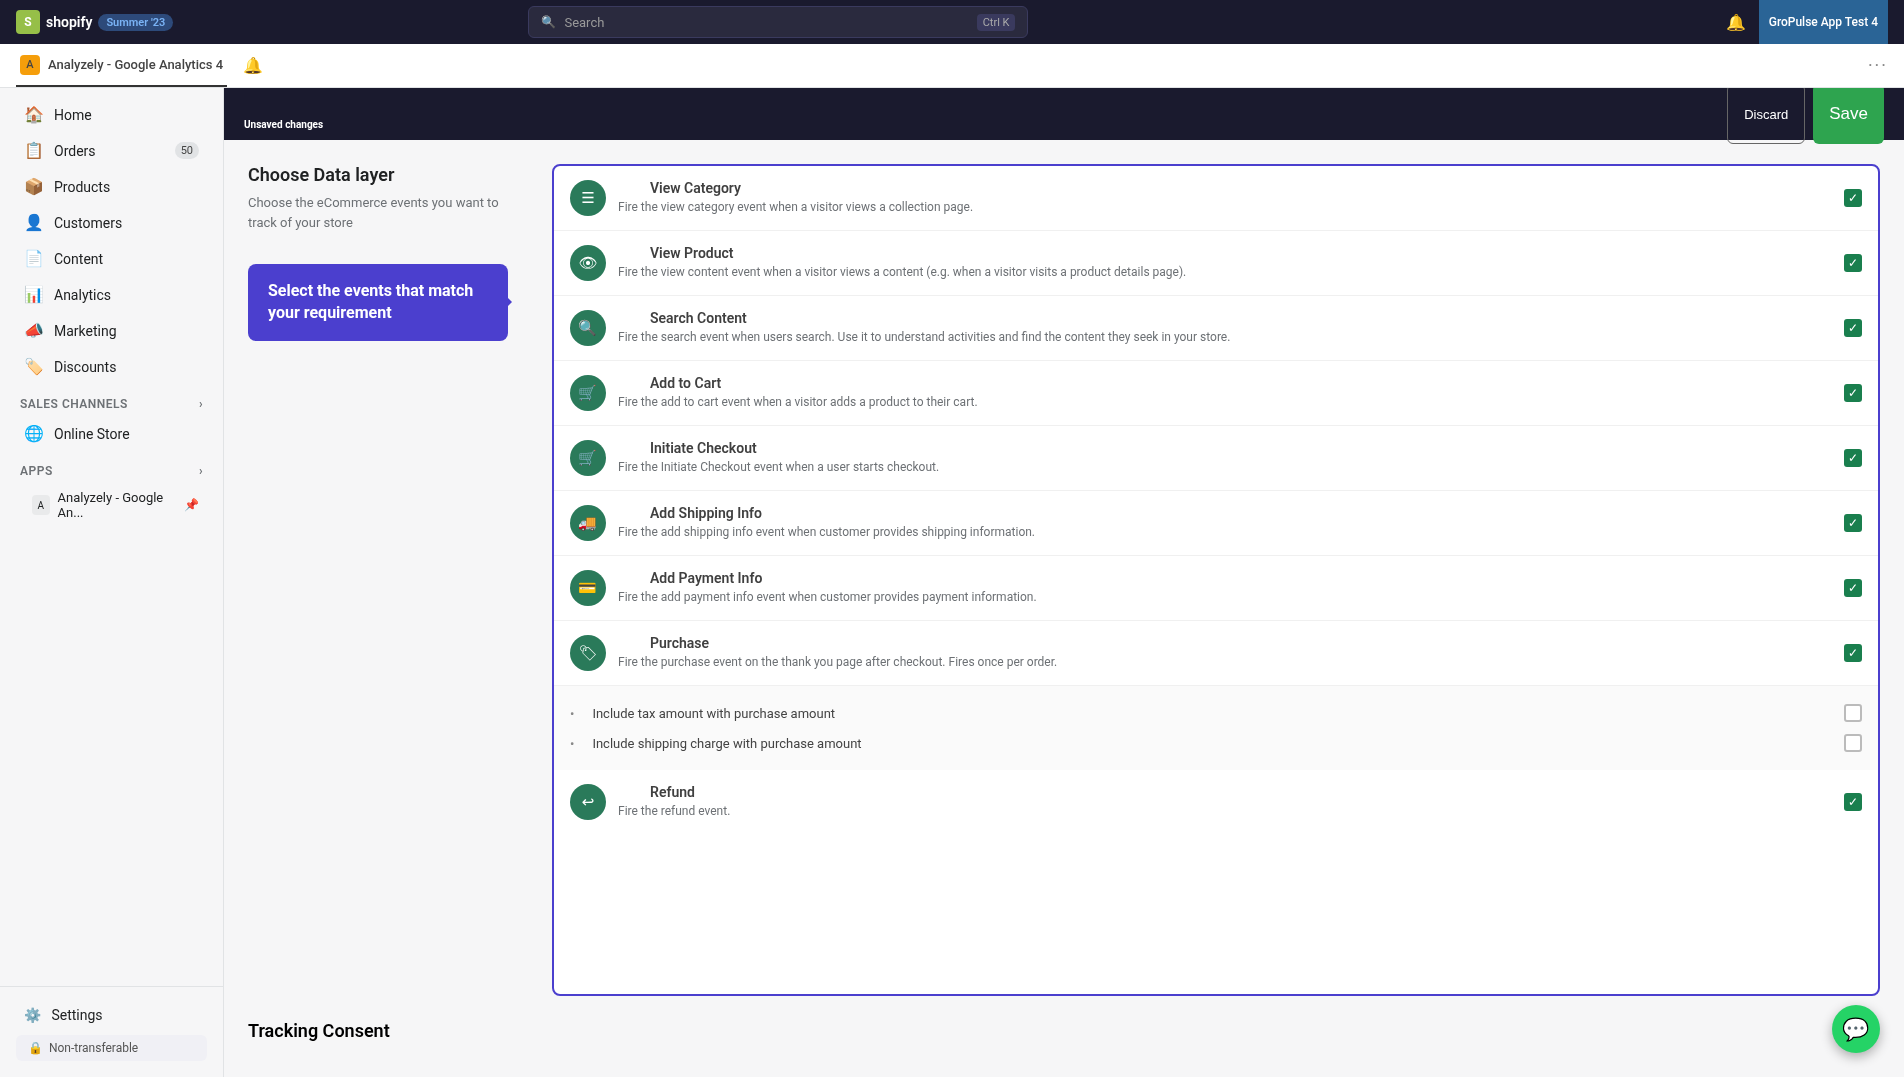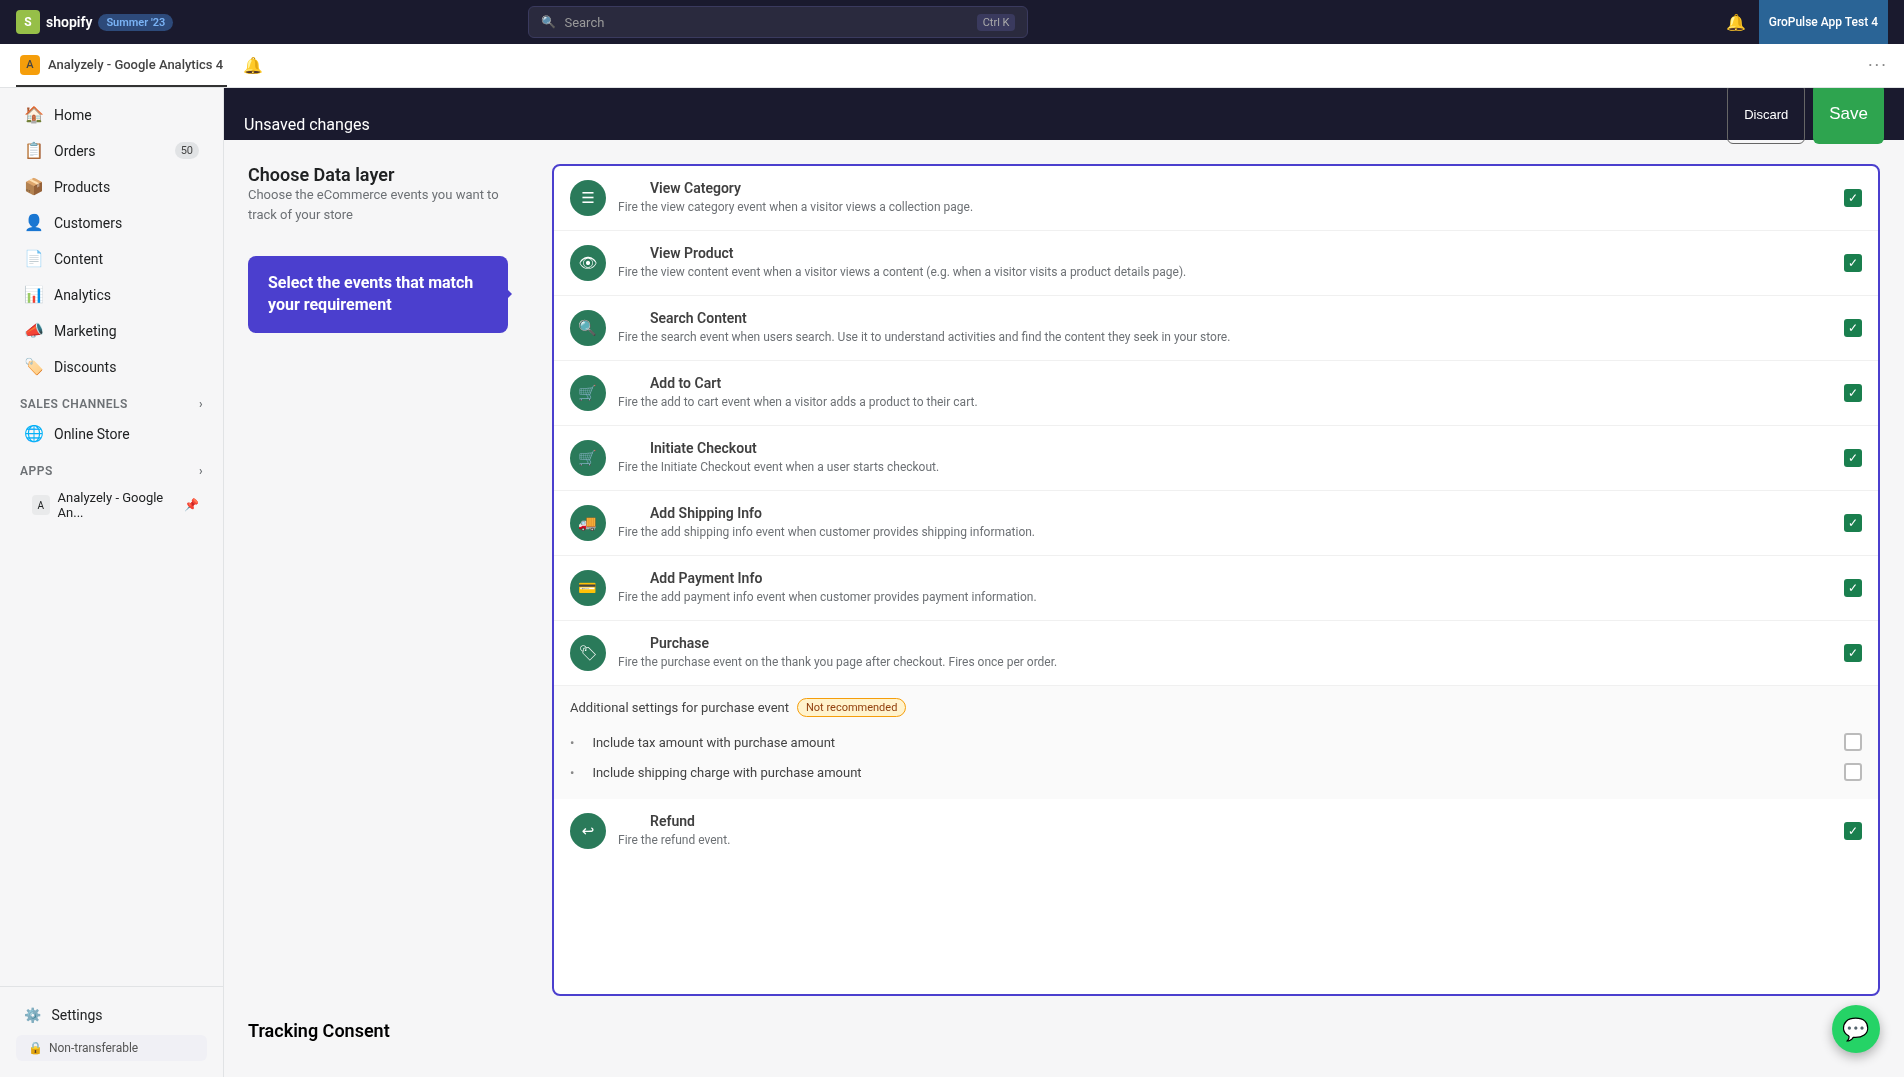--- a/index.html
+++ b/index.html
@@ -45,31 +45,31 @@
     .app-sub-item .pin-icon { margin-left: auto; color: #888; font-size: 12px; }
     .sidebar-footer { padding: 12px 8px; border-top: 1px solid #e1e3e5; }
     .footer-item { display: flex; align-items: center; gap: 10px; padding: 8px 16px; font-size: 14px; color: #202223; cursor: pointer; border-radius: 6px; }
     .non-transfer { background: #f0f0f5; border-radius: 6px; padding: 6px 12px; font-size: 12px; color: #555; display: flex; align-items: center; gap: 6px; margin: 4px 8px; }
 
     
     .main-content { flex: 1; overflow-y: auto; display: flex; flex-direction: column; }
 
     
     .unsaved-bar { background: #1a1a2e; color: white; display: flex; align-items: center; justify-content: space-between; padding: 0 20px; height: 52px; flex-shrink: 0; }
-    .unsaved-title { font-size: 16px; font-weight: 400; margin-top: 20px; }
+    .unsaved-title { font-size: 10px; font-weight: 700; margin-top: 20px; }
     .unsaved-actions { display: flex; gap: 8px; }
     .btn-discard { background: transparent; border: 1px solid #666; color: white; padding: 0 16px; border-radius: 6px; font-size: 13px; cursor: pointer; }
     .btn-save { background: #2ea44f; border: none; color: white; padding: 20px 16px; border-radius: 6px; font-size: 17px; cursor: pointer; font-weight: 500; }
 
     
     .page-body { display: flex; gap: 24px; padding: 24px; flex: 1; }
 
     
     .left-panel { width: 280px; flex-shrink: 0; }
-    .section-title { font-size: 18px; font-weight: 600; color: #202223; }
+    .section-title { font-size: 18px; font-weight: 600; color: #202223; margin-bottom: 8px; }
     .section-desc { font-size: 13px; color: #6d7175; line-height: 1.5; }
 
     
     .tooltip-box { background: #4b3fce; color: white; border-radius: 8px; padding: 16px 20px; font-size: 16px; font-weight: 700; line-height: 1.4; max-width: 260px; position: relative; margin-top: 32px; }
     .tooltip-box::after { content: ''; position: absolute; right: -10px; top: 50%; transform: translateY(-50%); border: 6px solid transparent; border-left-color: #4b3fce; }
 
     
     .events-panel { flex: 1; background: white; border: 2px solid #4b3fce; border-radius: 8px; padding: 0; overflow: hidden; }
     .event-row { display: flex; align-items: center; gap: 12px; padding: 14px 16px; border-bottom: 1px solid #f0f0f0; }
     .event-row:last-child { border-bottom: none; }
@@ -277,24 +277,20 @@
     <div class="event-icon">🏷</div>
     <div class="event-info">
       <div class="event-name">Purchase</div>
       <div class="event-desc">Fire the purchase event on the thank you page after checkout. Fires once per order.</div>
     </div>
     <div class="checkbox-checked">✓</div>
   </div>
           </div>
 
         <div class="additional-settings">
-          <div class="additional-title">
-            <span>Additional settings for purchase event</span>
-            <span class="not-recommended-badge">Not recommended</span>
-          </div>
           <div id="additional-options">
               <div class="sub-option">
     <span style="margin-left:8px;">Include tax amount with purchase amount</span>
     <div style="margin-left:auto;">
       <div class="checkbox-unchecked"></div>
     </div>
   </div>
               <div class="sub-option">
     <span style="margin-left:8px;">Include shipping charge with purchase amount</span>
     <div style="margin-left:auto;">

